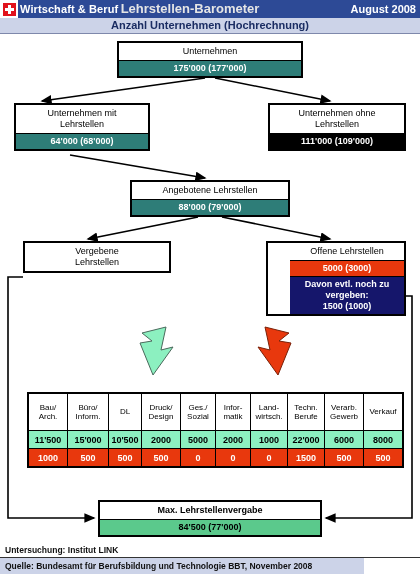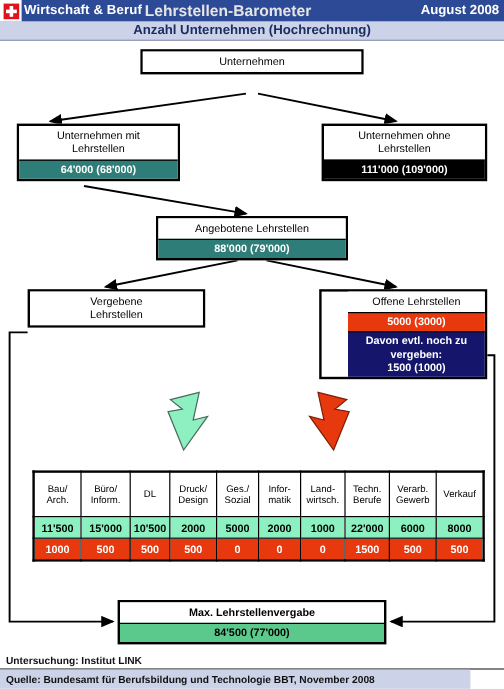--- a/index.html
+++ b/index.html
@@ -92,21 +92,21 @@
   }
 
   
   .foot1{
     position:absolute;left:0;top:543px;width:420px;height:15px;line-height:15px;
     color:#111;font-size:8.5px;font-weight:bold;padding-left:5px;box-sizing:border-box;
     border-bottom:1px solid #5b6race;
   }
   .foot-sep{position:absolute;left:0;top:557px;width:420px;height:1px;background:#333;}
   .foot2{
-    position:absolute;left:0;top:558px;width:392px;height:16px;line-height:16px;
+    position:absolute;left:0;top:558px;width:364px;height:16px;line-height:16px;
     background:#ccd3e8;color:#111;font-size:8.5px;font-weight:bold;
     padding-left:5px;box-sizing:border-box;
   }
 </style>
 </head>
 <body>
 
 <div class="titlebar">
   <div class="main-title">Lehrstellen-Barometer</div>
   <div class="brand-chip">
@@ -141,20 +141,21 @@
     <path d="M142,333 L166,327 L161,350 L173,347 L153,375 L140,343 L152,341 z" fill="#8cf0c0" stroke="#4a6a5c" stroke-width="1"></path>
   </g>
 
   <g>
     <path d="M258,347 L270,350 L265,327 L289,333 L279,341 L291,343 L278,375 z" fill="#e8380d" stroke="#7a2007" stroke-width="1"></path>
   </g>
 </svg>
 
 <div class="node" id="n-unternehmen">
   <div class="cap">Unternehmen</div>
+  <div class="val teal">175'000 (177'000)</div>
 </div>
 
 <div class="node" id="n-mit">
   <div class="cap">
     <div>Unternehmen mit</div>
     <div>Lehrstellen</div>
   </div>
   <div class="val teal">64'000 (68'000)</div>
 </div>
 

